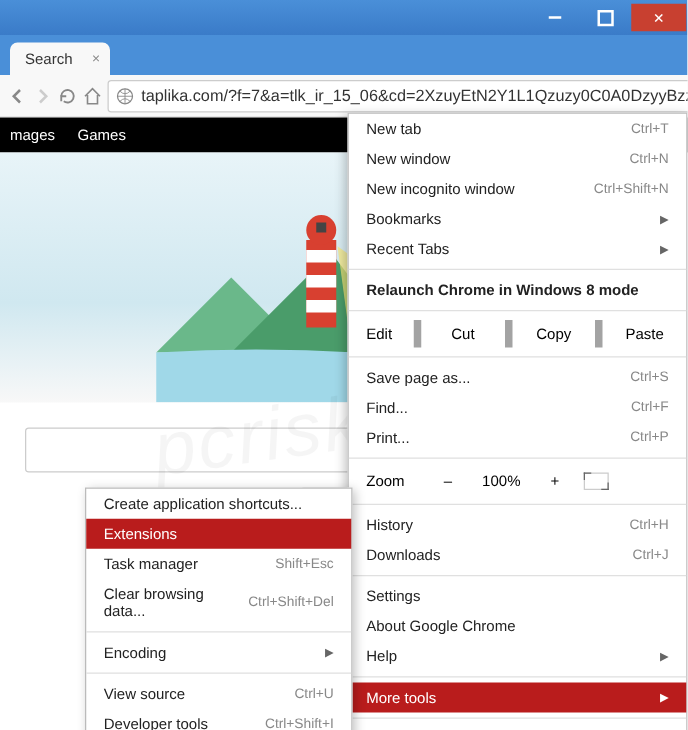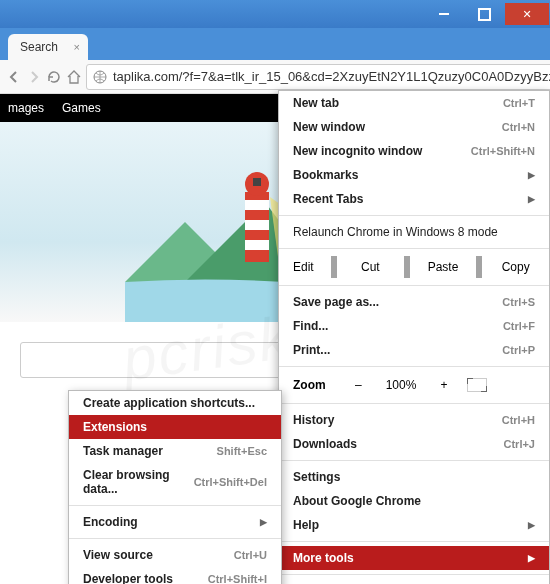--- a/index.html
+++ b/index.html
@@ -32,34 +32,34 @@
 
 .search-area { padding: 20px 20px 10px; text-align: left; }
 .search-box { width: 100%; height: 36px; border: 1px solid #ccc; border-radius: 3px; margin-bottom: 12px; }
 .search-btn { padding: 6px 18px; border: 1px solid #bbb; background: #f0f0f0; border-radius: 3px; font-size: 13px; margin-left: 220px; }
 .lang-row { font-size: 12px; color: #555; margin-top: 8px; margin-left: 260px; }
 
 .footer { position: absolute; bottom: 8px; right: 12px; font-size: 11px; color: #888; }
 
 
 .main-menu { position: absolute; top: 90px; right: 0; width: 272px; background: white; border: 1px solid #bbb; box-shadow: -2px 2px 8px rgba(0,0,0,0.25); z-index: 10; }
-.menu-item { display: flex; justify-content: space-between; align-items: center; padding: 5px 14px; font-size: 12px; color: #222; position: relative; font-weight: bold; }
+.menu-item { display: flex; justify-content: space-between; align-items: center; padding: 5px 14px; font-size: 12px; color: #222; position: relative; }
 .menu-item.hover { background: #b91c1c; color: white; }
 .menu-item .shortcut { color: #888; font-size: 11px; }
 .menu-item .arrow { color: #666; font-size: 9px; }
 .menu-item.hover .arrow { color: white; }
 .menu-sep { height: 1px; background: #e0e0e0; margin: 4px 0; }
-.menu-bold { font-weight: 400; }
+.menu-bold { font-weight: 700; }
 
 .edit-row { display: flex; align-items: center; padding: 3px 0 3px 14px; font-size: 12px; }
 .edit-row .lbl { flex: 0 0 38px; }
 .edit-row .cell { flex: 1; text-align: center; border-left: 6px solid #a3a3a3; padding: 4px 0; }
 
 .zoom-row { display: flex; align-items: center; padding: 3px 0 3px 14px; font-size: 12px; }
-.zoom-row .lbl { flex: 0 0 50px; font-weight: bold; }
+.zoom-row .lbl { flex: 0 0 50px; }
 .zoom-row .cell { text-align: center; padding: 4px 12px; }
 .zoom-row .full { border: 1px solid #ccc; width: 20px; height: 14px; margin-left: 8px; position: relative; }
 .zoom-row .full::before, .zoom-row .full::after { content: ""; position: absolute; width: 5px; height: 5px; border: 1px solid #666; }
 .zoom-row .full::before { top: -1px; left: -1px; border-right: none; border-bottom: none; }
 .zoom-row .full::after { bottom: -1px; right: -1px; border-left: none; border-top: none; }
 
 
 .sub-menu { position: absolute; top: 390px; left: 68px; width: 214px; background: white; border: 1px solid #bbb; box-shadow: 2px 2px 8px rgba(0,0,0,0.25); z-index: 11; }
 
 .watermark { position: absolute; top: 50%; left: 50%; transform: translate(-50%,-50%) rotate(-8deg); font-size: 60px; color: rgba(0,0,0,0.04); font-style: italic; pointer-events: none; z-index: 1; letter-spacing: 2px; white-space: nowrap; }
@@ -163,22 +163,22 @@
       <span class="arrow">▶</span>
     </div>
   <div class="menu-sep"></div>
   <div class="menu-item menu-bold">
       <span>Relaunch Chrome in Windows 8 mode</span>
     </div>
   <div class="menu-sep"></div>
   <div class="edit-row">
     <span class="lbl">Edit</span>
     <span class="cell">Cut</span>
+    <span class="cell">Copy</span>
     <span class="cell">Paste</span>
-    <span class="cell">Copy</span>
   </div>
   <div class="menu-sep"></div>
   <div class="menu-item">
       <span>Save page as...</span>
       <span class="shortcut">Ctrl+S</span>
     </div>
   <div class="menu-item">
       <span>Find...</span>
       <span class="shortcut">Ctrl+F</span>
     </div>

